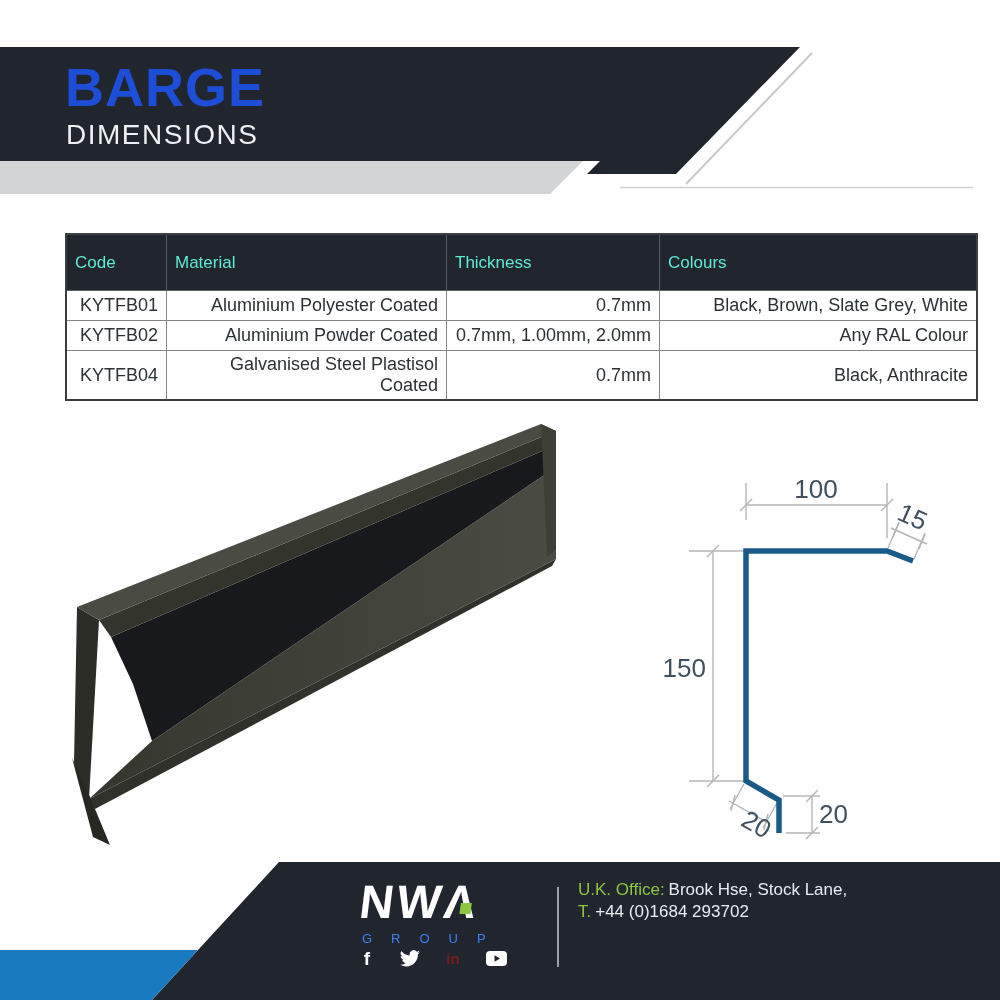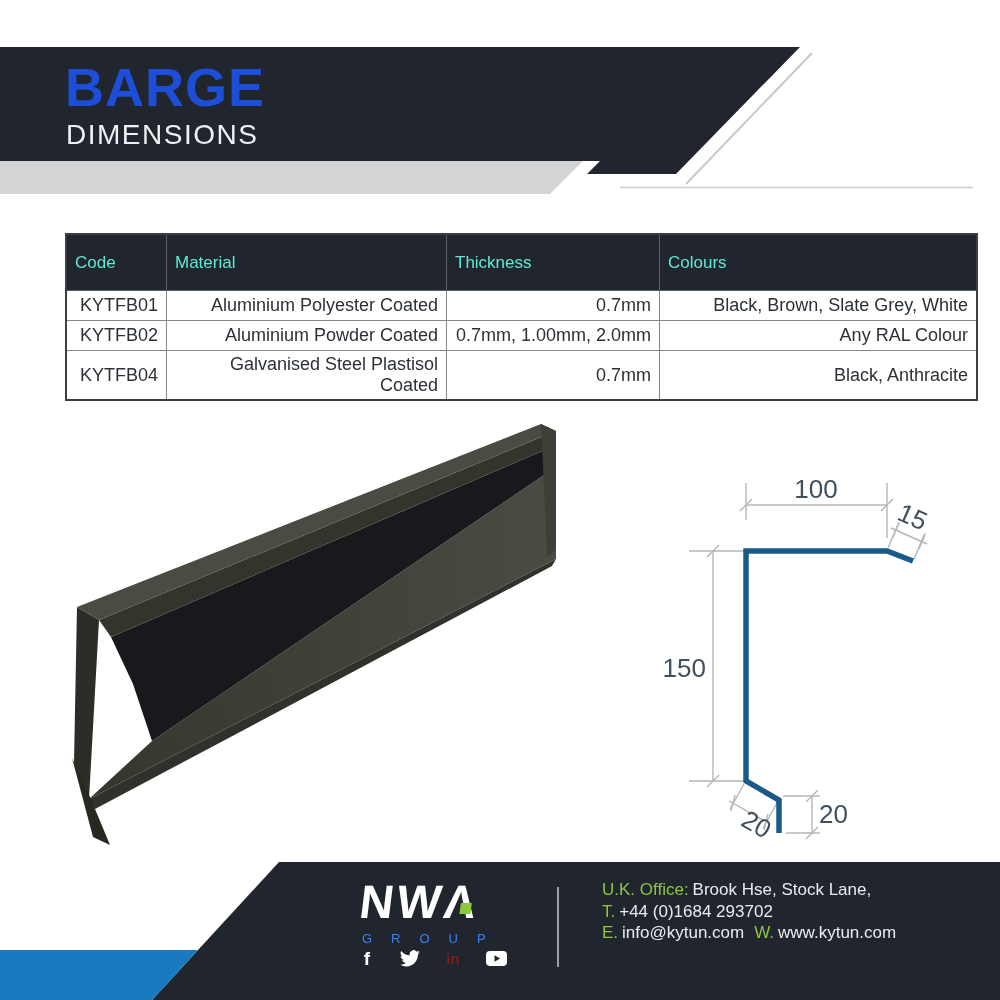--- a/index.html
+++ b/index.html
@@ -30,21 +30,21 @@
   .group{font-size:13px;font-weight:400;letter-spacing:19px;color:#3b82f6;
          margin-top:6px;margin-left:2px;}
   .divider{position:absolute;left:557px;top:887px;width:2px;height:80px;
            background:#9ba0a7;z-index:2;}
   .social{position:absolute;left:356px;top:948px;z-index:2;display:flex;
           align-items:center;gap:21px;}
   .social .slot{width:22px;height:20px;display:flex;align-items:center;
                 justify-content:center;cursor:pointer;}
   .sf{color:#fff;font-size:19px;font-weight:700;line-height:1;}
   .sin{color:#7f1d1d;font-size:15px;font-weight:700;line-height:1;}
-  .contact{position:absolute;left:602px;top:879px;z-index:2;font-size:17px;
+  .contact{position:absolute;left:578px;top:879px;z-index:2;font-size:17px;
            line-height:21.5px;color:#e9ecee;white-space:nowrap;}
   .contact .g{color:#8dc63f;margin-right:4px;}
   .contact .sp{margin-right:10px;}
 </style>
 </head>
 <body>
 
 <div class="canvas">
 
   <svg class="bg" width="1000" height="1000" viewBox="0 0 1000 1000">
@@ -186,18 +186,15 @@
     </span>
   </div>
 
   <div class="contact">
     <div class="cl">
       <span class="g">U.K. Office:</span><span>Brook Hse, Stock Lane,</span>
     </div>
     <div class="cl">
       <span class="g">T.</span><span>+44 (0)1684 293702</span>
     </div>
-    <div class="cl">
-      <span class="g">E.</span><span class="sp">info@kytun.com</span><span class="g">W.</span><span>www.kytun.com</span>
-    </div>
   </div>
 
 </div>
 
 </body></html>

